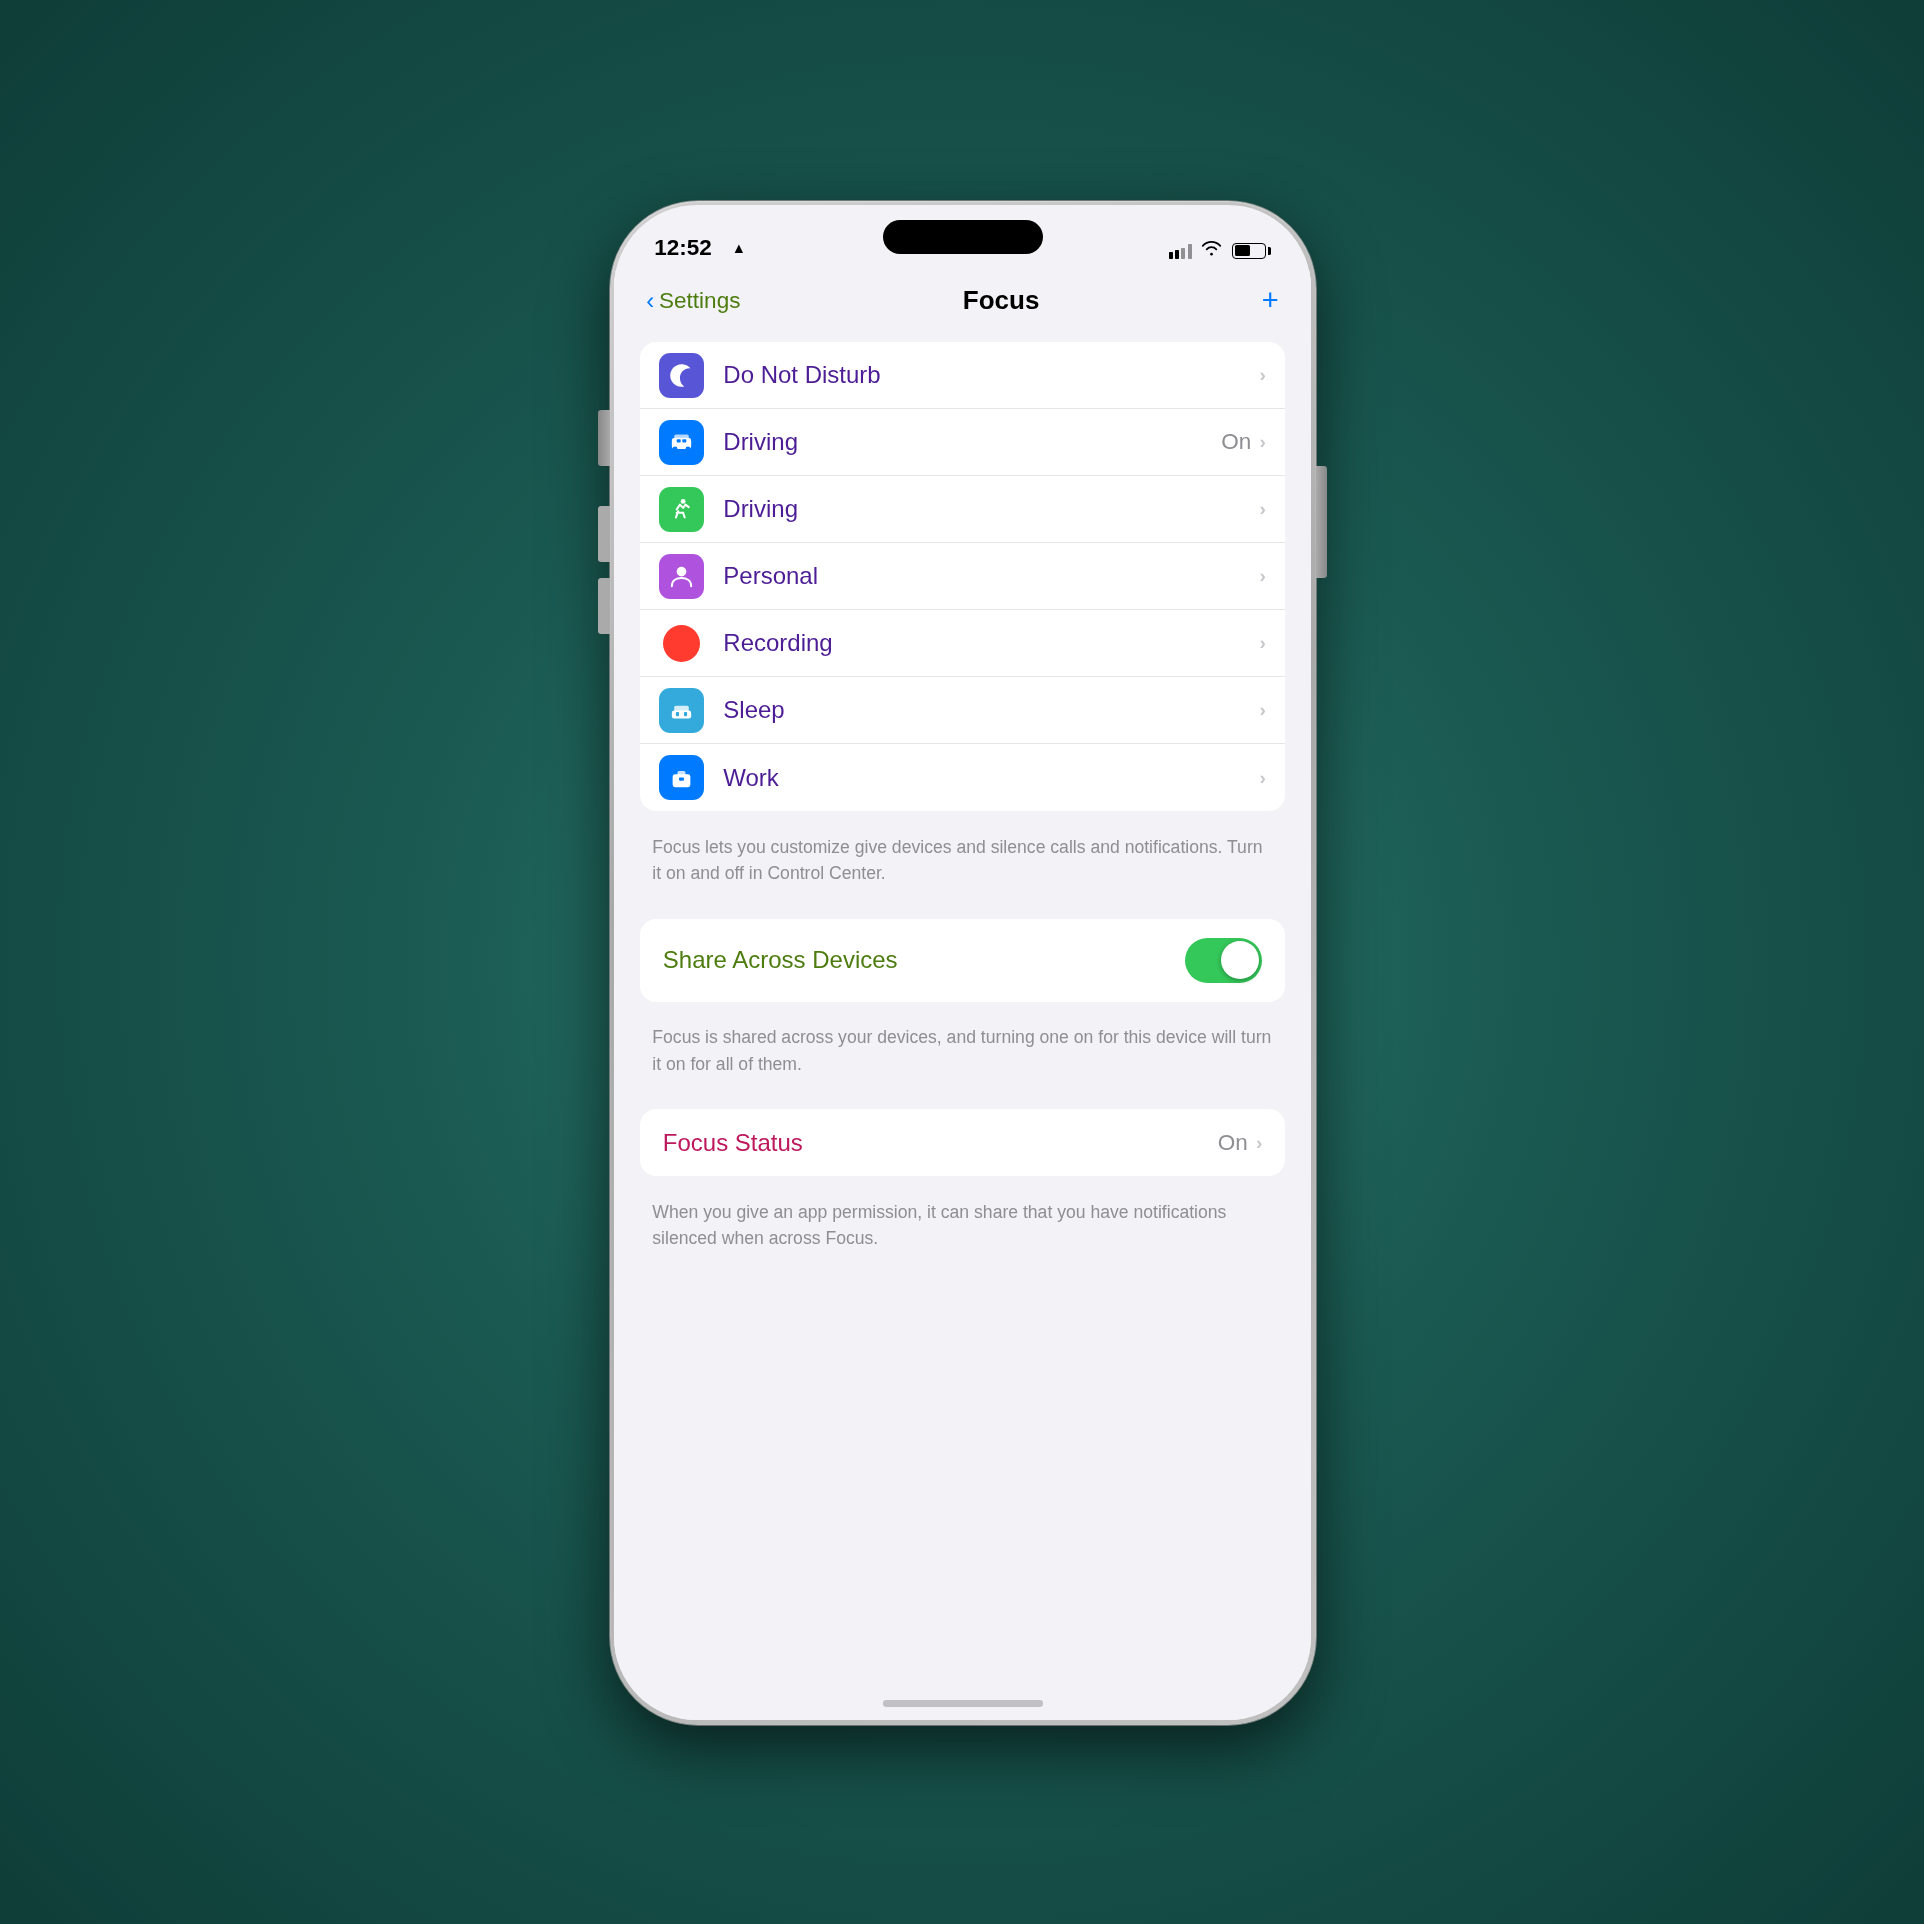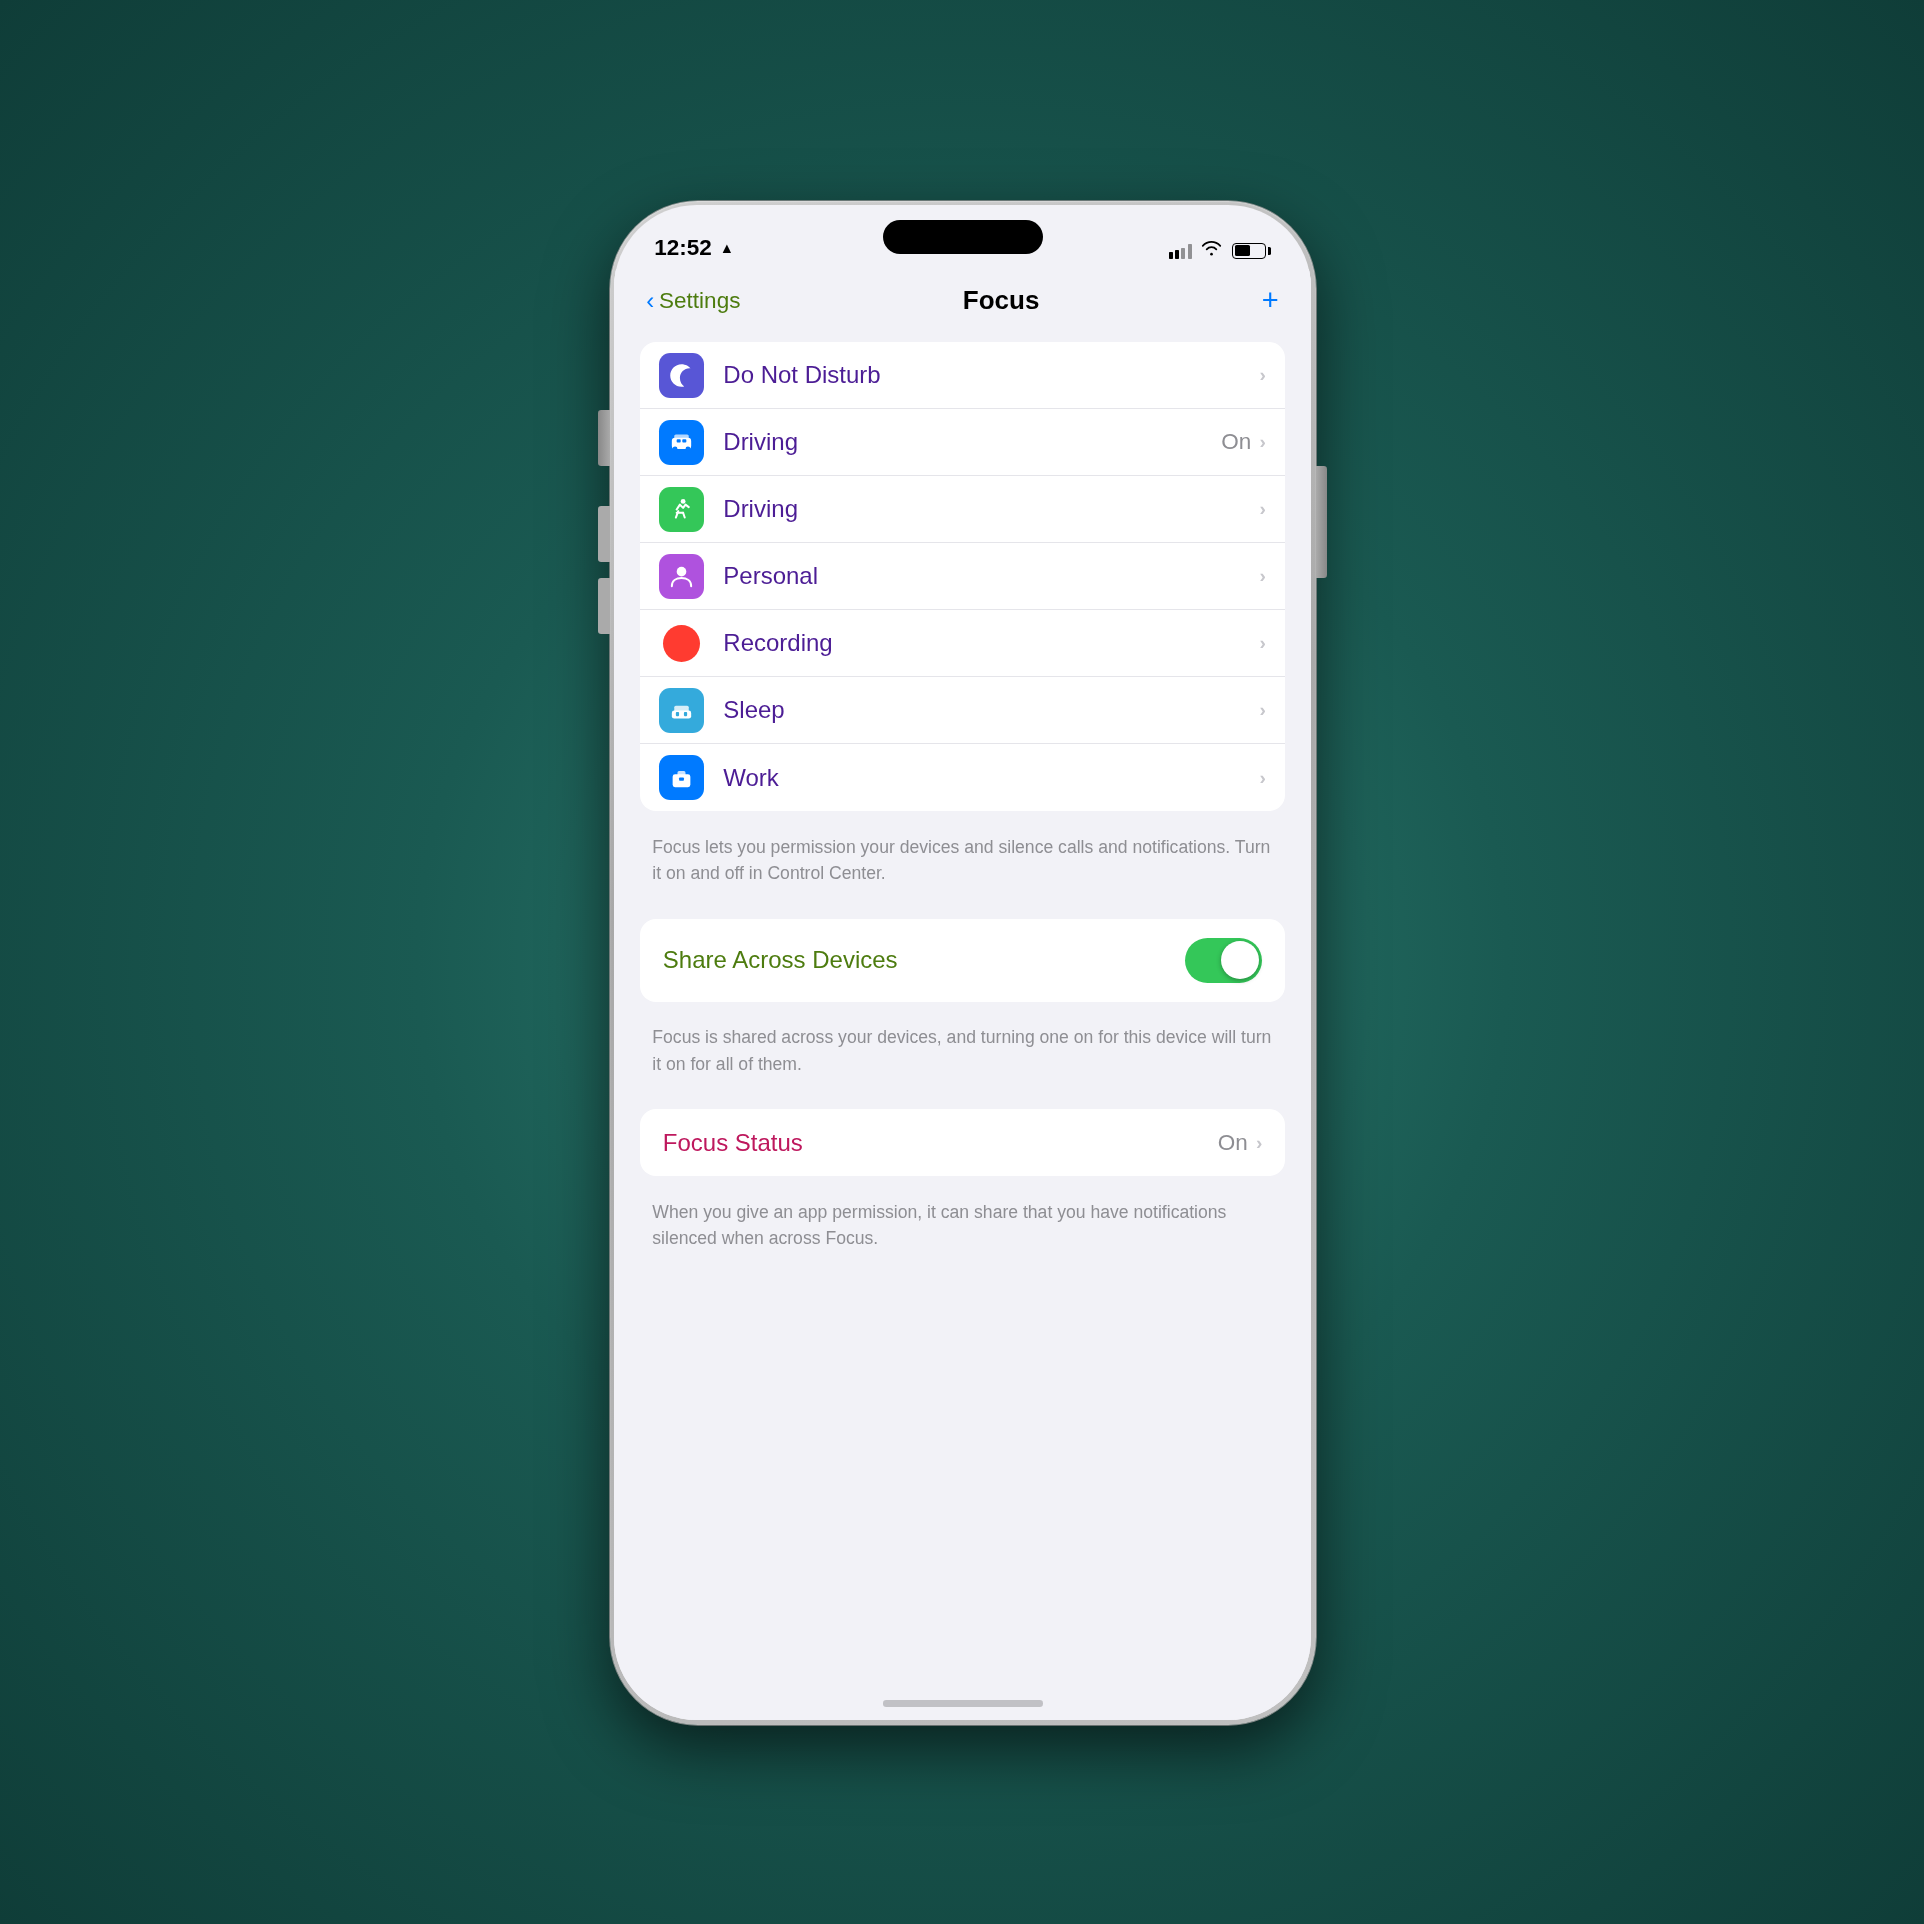--- a/index.html
+++ b/index.html
@@ -359,21 +359,21 @@
   </style>
 </head>
 <body>
 
 <div class="phone-outer">
   <div class="phone-inner">
 
     <div class="dynamic-island"></div>
 
     <div class="status-bar">
-      <div style="display:flex;align-items:center;gap:8px;">
+      <div style="display:flex;align-items:center;gap:20px;">
         <span class="status-time">12:52</span>
         <span style="font-size:14.4px;color:#000;">▲</span>
       </div>
       <div class="status-icons">
         <div class="signal-bars">
           <span></span>
             <span></span>
             <span></span>
             <span></span>
         </div>
@@ -485,21 +485,21 @@
               <rect x="13" y="10" width="10" height="6" rx="2" fill="white" opacity="0.8"></rect>
               <rect x="15" y="18" width="6" height="4" rx="1" fill="#007AFF"></rect>
             </svg>
           </div>
           <span class="row-label">Work</span>
           <span class="row-chevron">›</span>
         </div>
 
       </div>
 
-      <div class="footer-note">Focus lets you permission your devices and silence calls and notifications. Turn it on and off in Control Center.</div>
+      <div class="footer-note">Focus lets you customize give devices and silence calls and notifications. Turn it on and off in Control Center.</div>
 
       <div class="toggle-section" style="margin-top: 13px;">
         <div class="toggle-row">
           <span class="toggle-label">Share Across Devices</span>
           <div class="toggle-switch">
             <div class="toggle-thumb"></div>
           </div>
         </div>
       </div>
 

